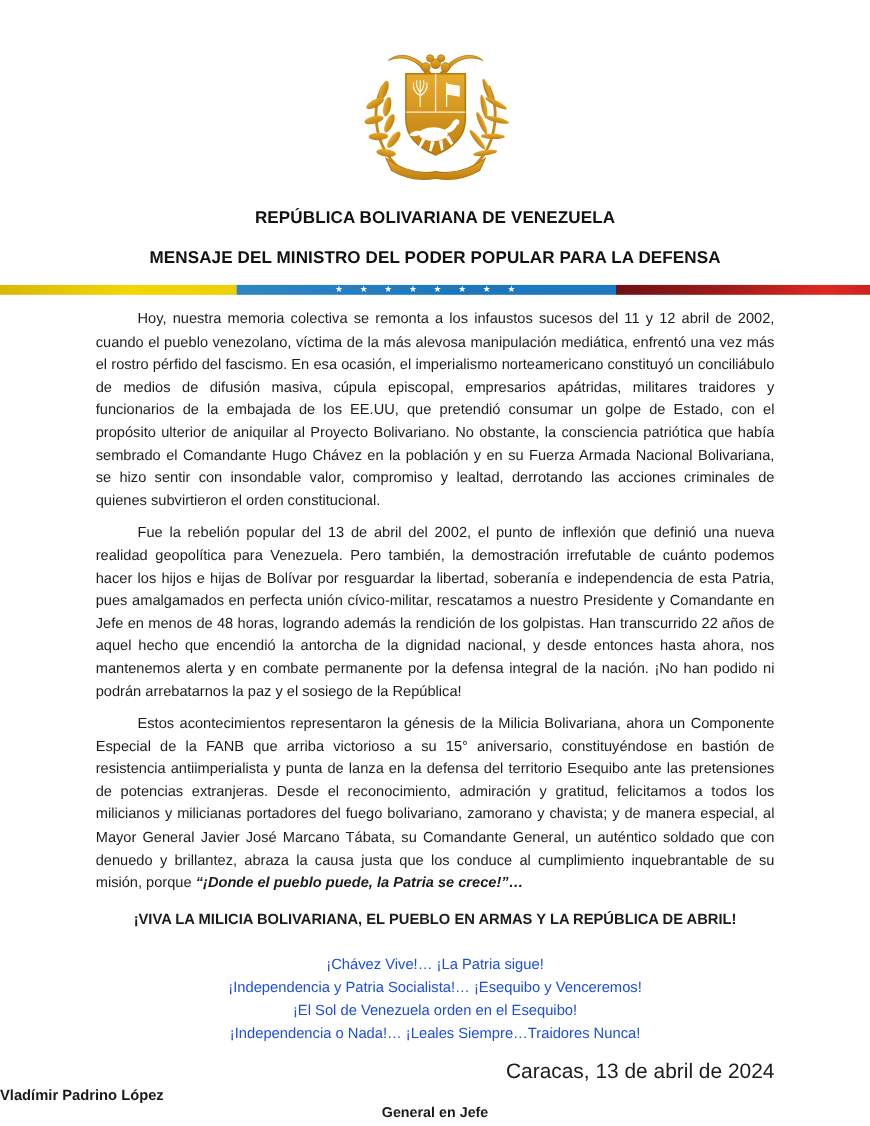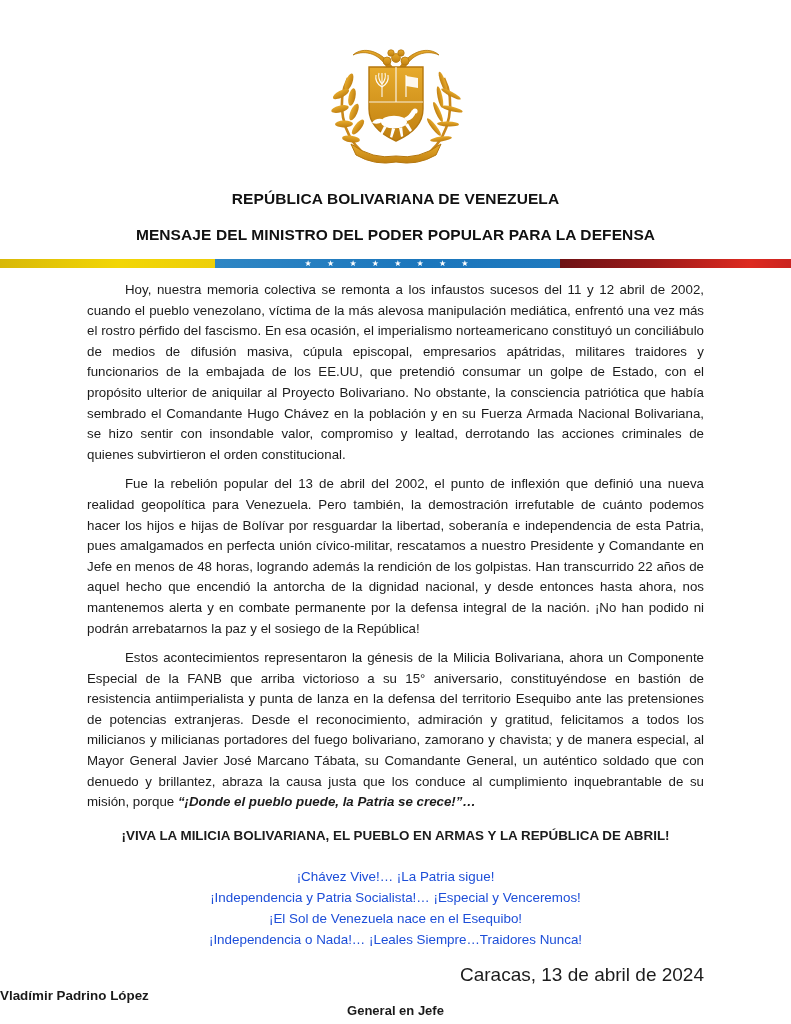--- a/index.html
+++ b/index.html
@@ -131,22 +131,22 @@
   </div>
 
   <div class="body-text">
     <p>Hoy, nuestra memoria colectiva se remonta a los infaustos sucesos del 11 y 12 abril de 2002, cuando el pueblo venezolano, víctima de la más alevosa manipulación mediática, enfrentó una vez más el rostro pérfido del fascismo. En esa ocasión, el imperialismo norteamericano constituyó un conciliábulo de medios de difusión masiva, cúpula episcopal, empresarios apátridas, militares traidores y funcionarios de la embajada de los EE.UU, que pretendió consumar un golpe de Estado, con el propósito ulterior de aniquilar al Proyecto Bolivariano. No obstante, la consciencia patriótica que había sembrado el Comandante Hugo Chávez en la población y en su Fuerza Armada Nacional Bolivariana, se hizo sentir con insondable valor, compromiso y lealtad, derrotando las acciones criminales de quienes subvirtieron el orden constitucional.</p>
     <p>Fue la rebelión popular del 13 de abril del 2002, el punto de inflexión que definió una nueva realidad geopolítica para Venezuela. Pero también, la demostración irrefutable de cuánto podemos hacer los hijos e hijas de Bolívar por resguardar la libertad, soberanía e independencia de esta Patria, pues amalgamados en perfecta unión cívico-militar, rescatamos a nuestro Presidente y Comandante en Jefe en menos de 48 horas, logrando además la rendición de los golpistas. Han transcurrido 22 años de aquel hecho que encendió la antorcha de la dignidad nacional, y desde entonces hasta ahora, nos mantenemos alerta y en combate permanente por la defensa integral de la nación. ¡No han podido ni podrán arrebatarnos la paz y el sosiego de la República!</p>
     <p><span>Estos acontecimientos representaron la génesis de la Milicia Bolivariana, ahora un Componente Especial de la FANB que arriba victorioso a su 15° aniversario, constituyéndose en bastión de resistencia antiimperialista y punta de lanza en la defensa del territorio Esequibo ante las pretensiones de potencias extranjeras. Desde el reconocimiento, admiración y gratitud, felicitamos a todos los milicianos y milicianas portadores del fuego bolivariano, zamorano y chavista; y de manera especial, al Mayor General Javier José Marcano Tábata, su Comandante General, un auténtico soldado que con denuedo y brillantez, abraza la causa justa que los conduce al cumplimiento inquebrantable de su misión, porque</span> <span class="emph">“¡Donde el pueblo puede, la Patria se crece!”…</span></p>
     <p class="viva">¡VIVA LA MILICIA BOLIVARIANA, EL PUEBLO EN ARMAS Y LA REPÚBLICA DE ABRIL!</p>
 
     <div class="slogans">
       <div>¡Chávez Vive!… ¡La Patria sigue!</div>
-      <div>¡Independencia y Patria Socialista!… ¡Especial y Venceremos!</div>
-      <div>¡El Sol de Venezuela nace en el Esequibo!</div>
+      <div>¡Independencia y Patria Socialista!… ¡Esequibo y Venceremos!</div>
+      <div>¡El Sol de Venezuela orden en el Esequibo!</div>
       <div>¡Independencia o Nada!… ¡Leales Siempre…Traidores Nunca!</div>
     </div>
   </div>
 
   <div class="dateline">Caracas, 13 de abril de 2024</div>
   <div class="sig-name">Vladímir Padrino López</div>
   <div class="sig-rank">General en Jefe</div>
 
 </div>
 

